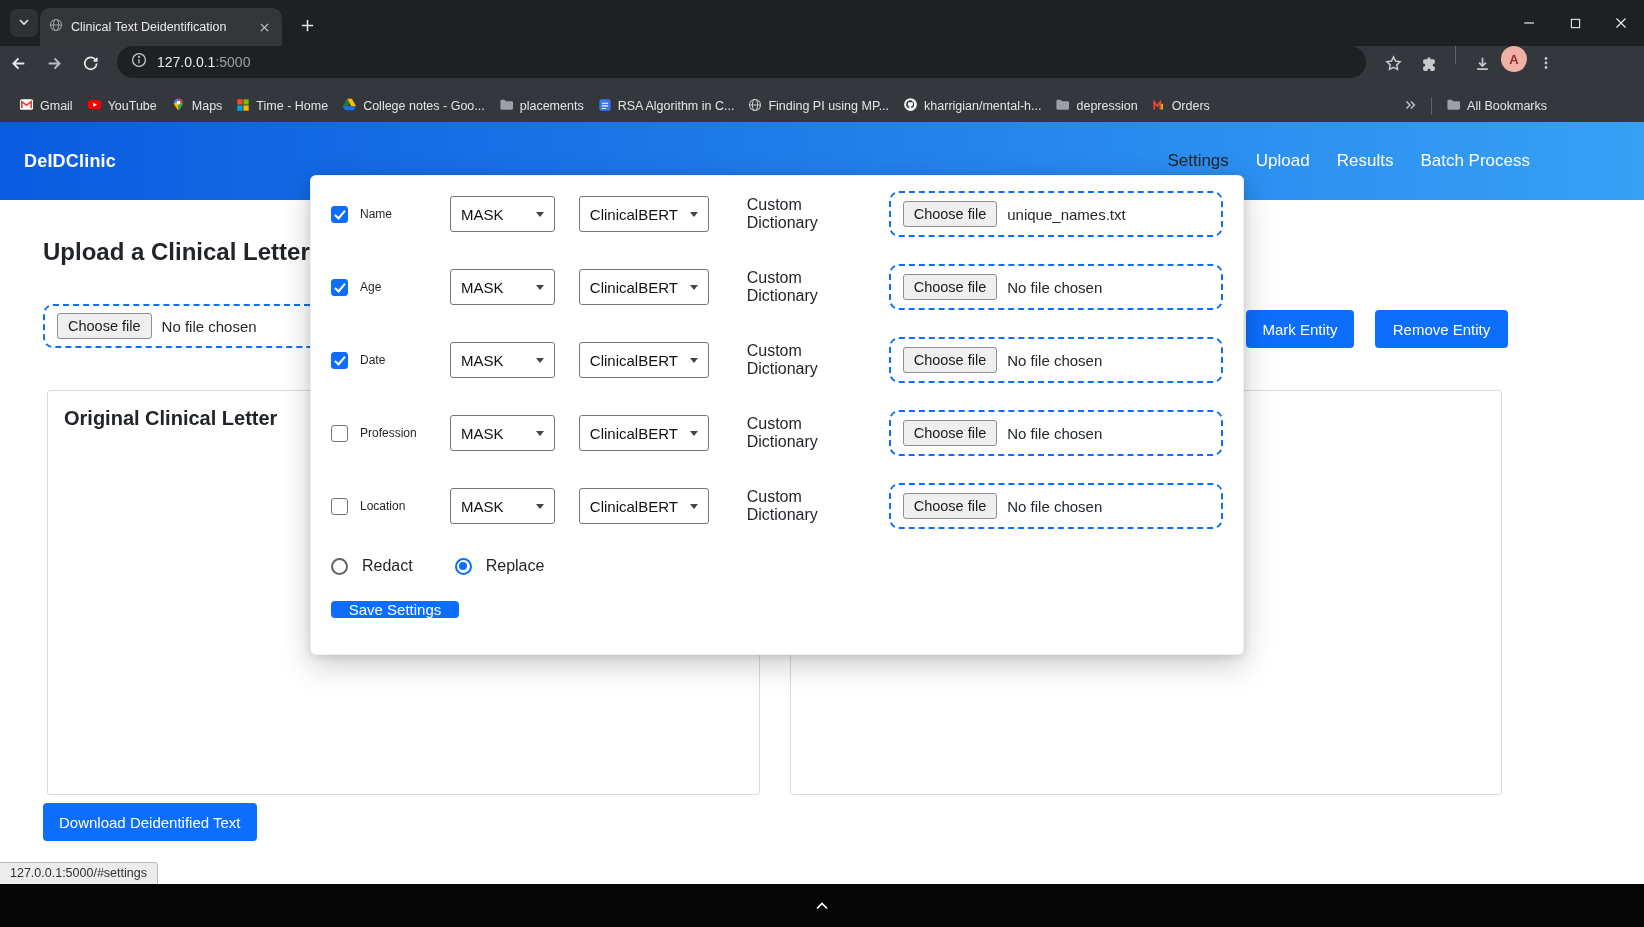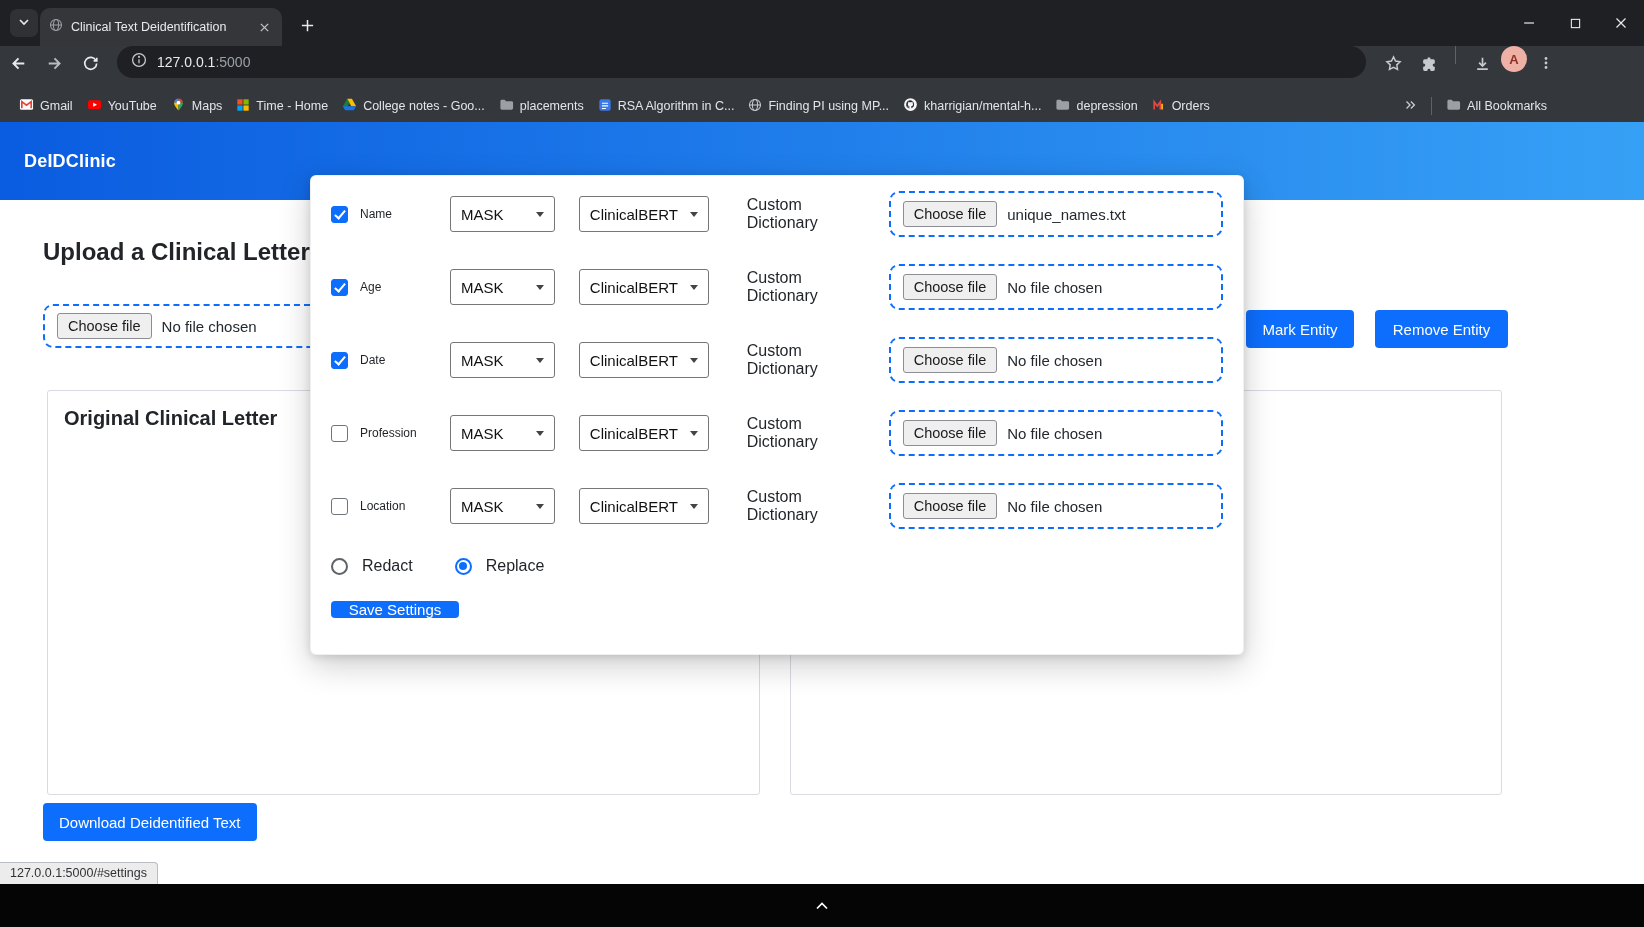--- a/index.html
+++ b/index.html
@@ -316,20 +316,26 @@
           </svg></span>
       <span>All Bookmarks</span>
     </div>
     <div class="right-pad"></div>
   </div>
 
   <div class="page">
 
     <div class="site-header">
       <span class="brand">DeIDClinic</span>
+      <nav class="nav">
+        <a class="active">Settings</a>
+        <a>Upload</a>
+        <a>Results</a>
+        <a>Batch Process</a>
+      </nav>
     </div>
 
     <h1 class="page-heading">Upload a Clinical Letter</h1>
 
     <div class="file-drop upload-drop">
       <button class="file-btn">Choose file</button>
       <span class="file-val">No file chosen</span>
     </div>
 
     <button class="btn btn-mark">Mark Entity</button>

